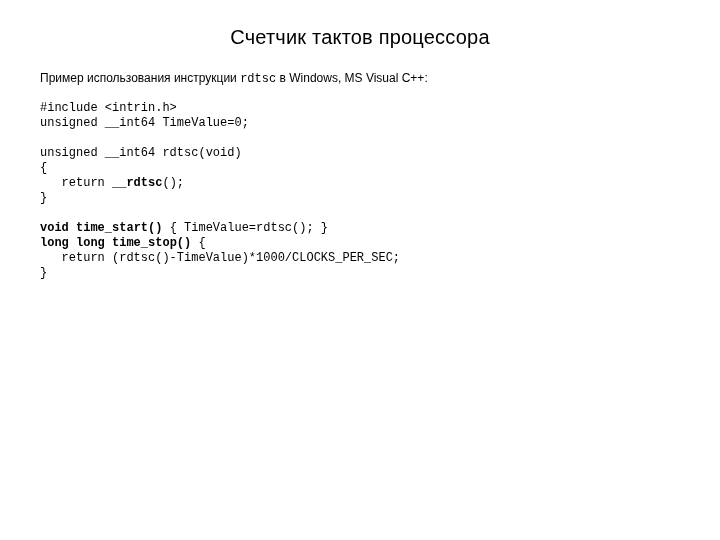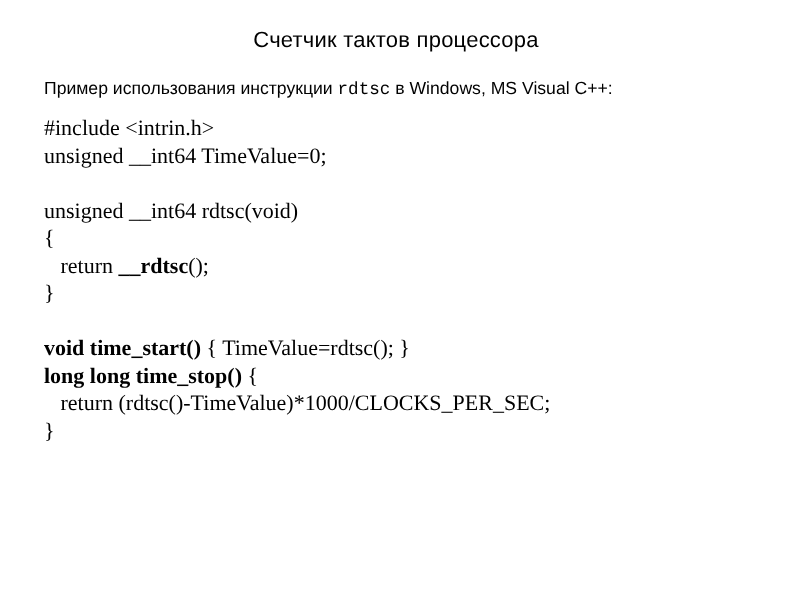--- a/index.html
+++ b/index.html
@@ -19,30 +19,30 @@
     position: relative;
   }
   .title {
     font-size: 20px;
     font-weight: 400;
     text-align: center;
     margin: 6px 0 22px 0;
     letter-spacing: 0.2px;
   }
   .paragraph {
-    font-size: 16px;
+    font-size: 12px;
     margin: 14px 0 14px 0;
     line-height: 1.25;
   }
   .mono-inline {
     font-family: "Courier New", Courier, monospace;
   }
   pre.code {
-    font-family: Liberation Serif, serif;
-    font-size: 20px;
+    font-family: Liberation Mono, monospace;
+    font-size: 12px;
     line-height: 1.25;
     margin: 0;
     white-space: pre;
   }
   .b { font-weight: bold; }
 </style>
 </head>
 <body>
 
 <div class="slide">

